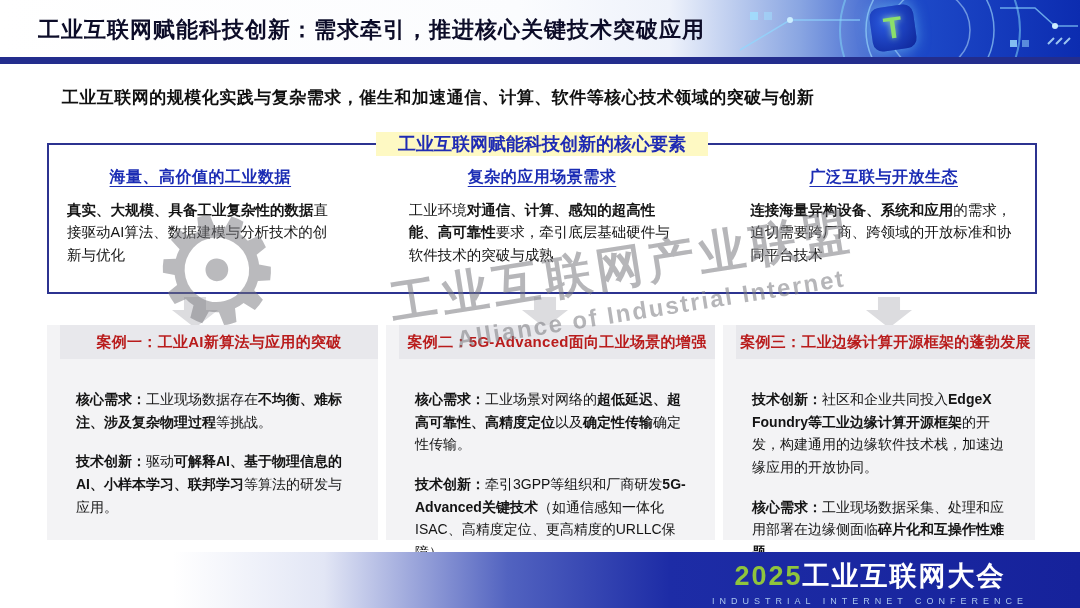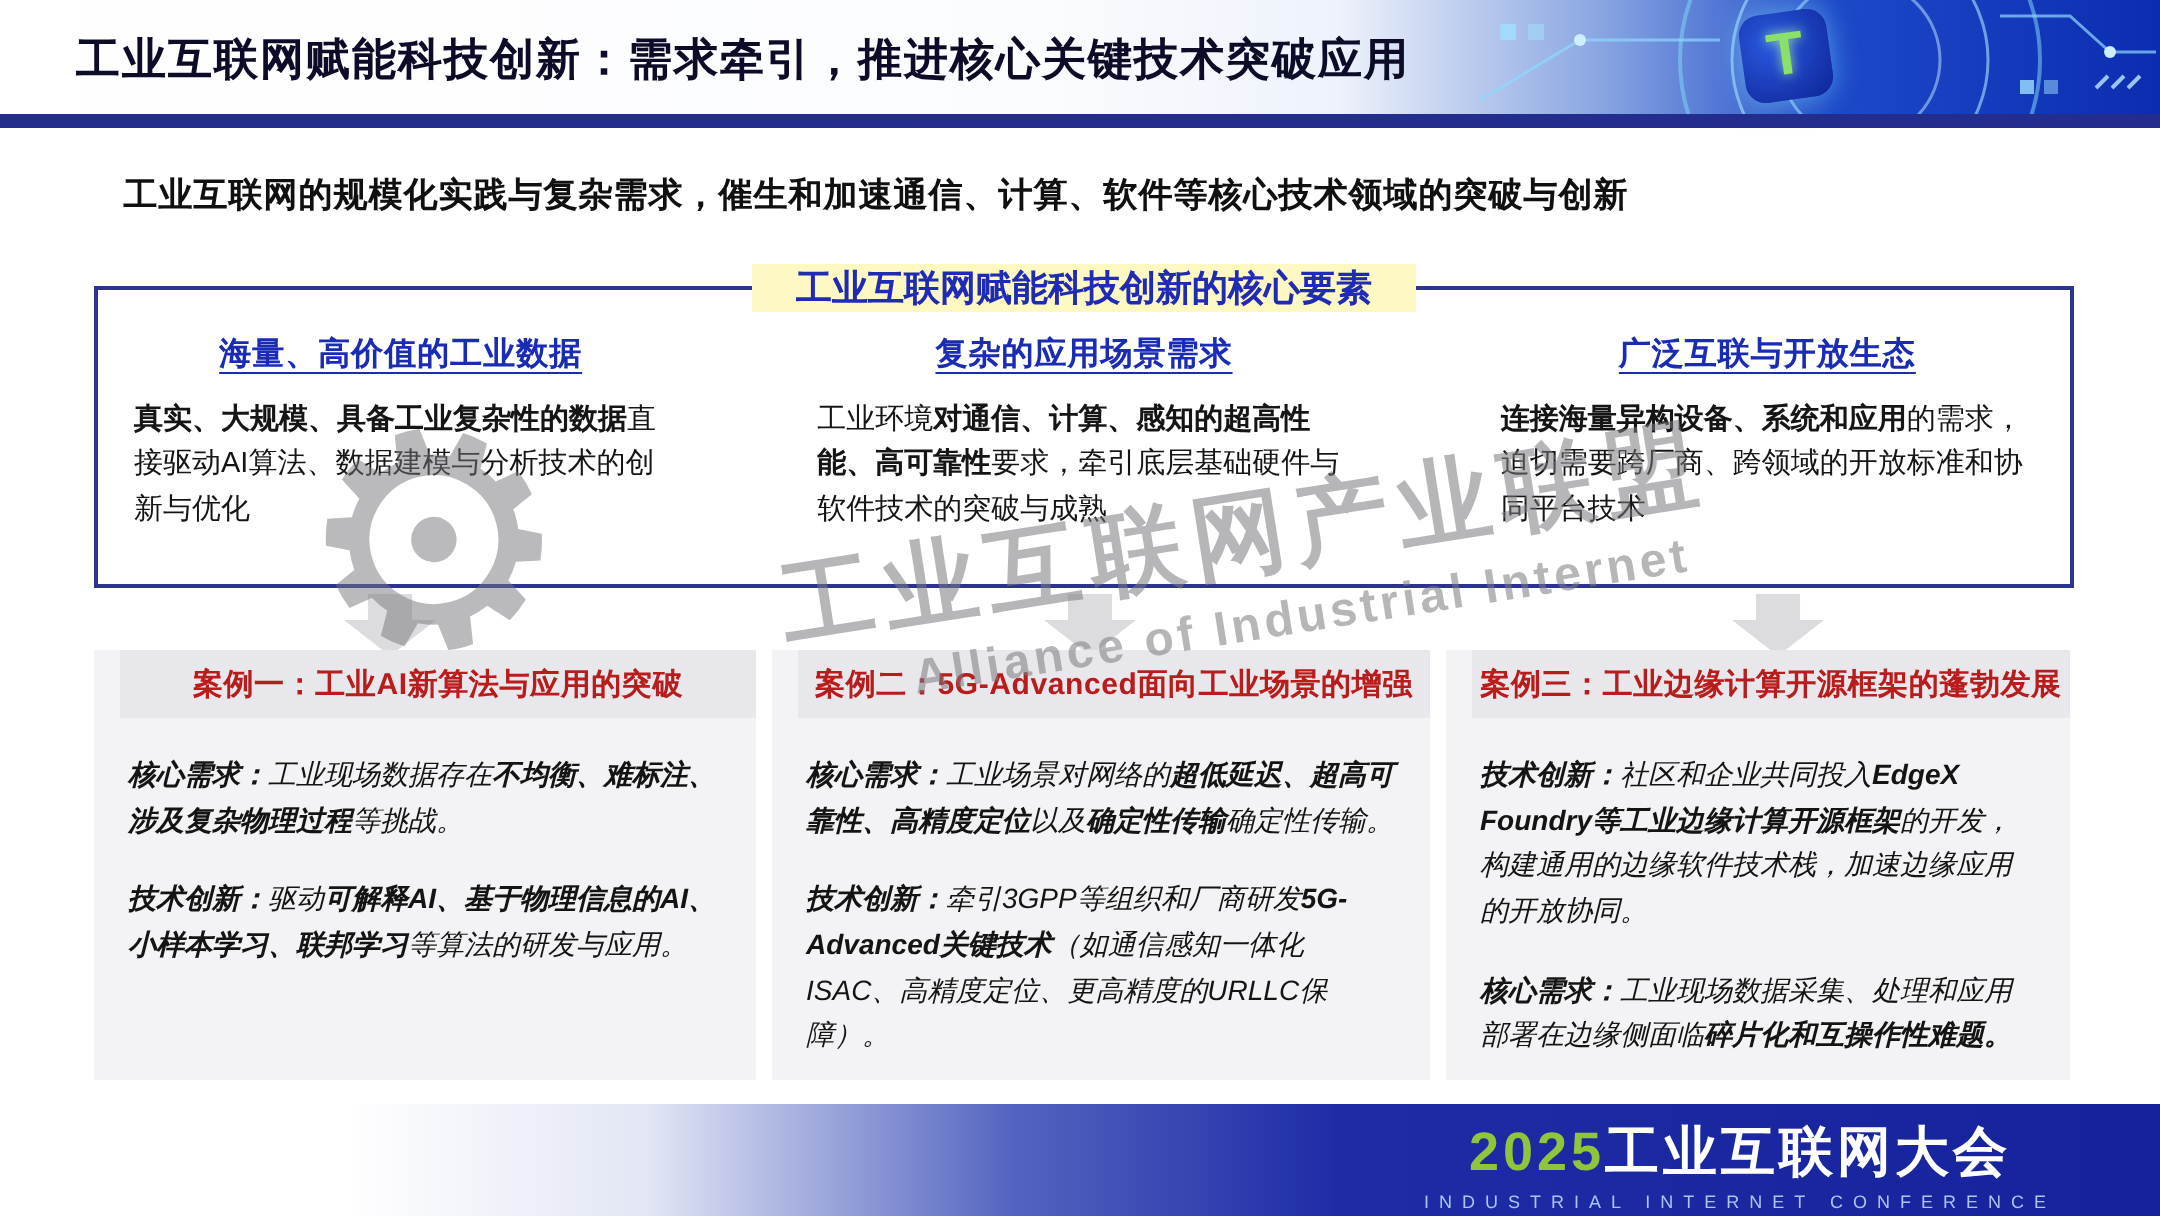--- a/index.html
+++ b/index.html
@@ -57,21 +57,21 @@
   
   .case{position:absolute;top:325px;height:215px;background:#f3f3f5;z-index:2;}
   .case1{left:47px;width:331px;}
   .case2{left:386px;width:329px;}
   .case3{left:723px;width:312px;}
   .case-header{
     height:34px;background:#e8e8ec;display:flex;align-items:center;justify-content:center;
     font-size:15px;font-weight:bold;color:#b91c1c;letter-spacing:.3px;margin-left:13px;
   }
   .case-body{padding:13px 13px 0 13px;font-size:14px;line-height:1.62;color:#141414;}
-  .case-body p{margin:4px;font-style:italic;}
+  .case-body p{margin:16px;}
   .case-body p + p{margin-top:17px;}
   
   .footer{
     position:absolute;left:0;top:552px;width:1080px;height:56px;
     background:linear-gradient(90deg,#ffffff 0%,#ffffff 16%,#e2e6f5 30%,#5263c0 47%,#1d2ca6 62%,#16229b 100%);
     z-index:8;
   }
   .footer-logo{position:absolute;right:52px;top:6px;text-align:center;}
   .footer-line1{font-size:27px;font-weight:bold;letter-spacing:2px;white-space:nowrap;}
   .footer-year{color:#8fc43d;}

